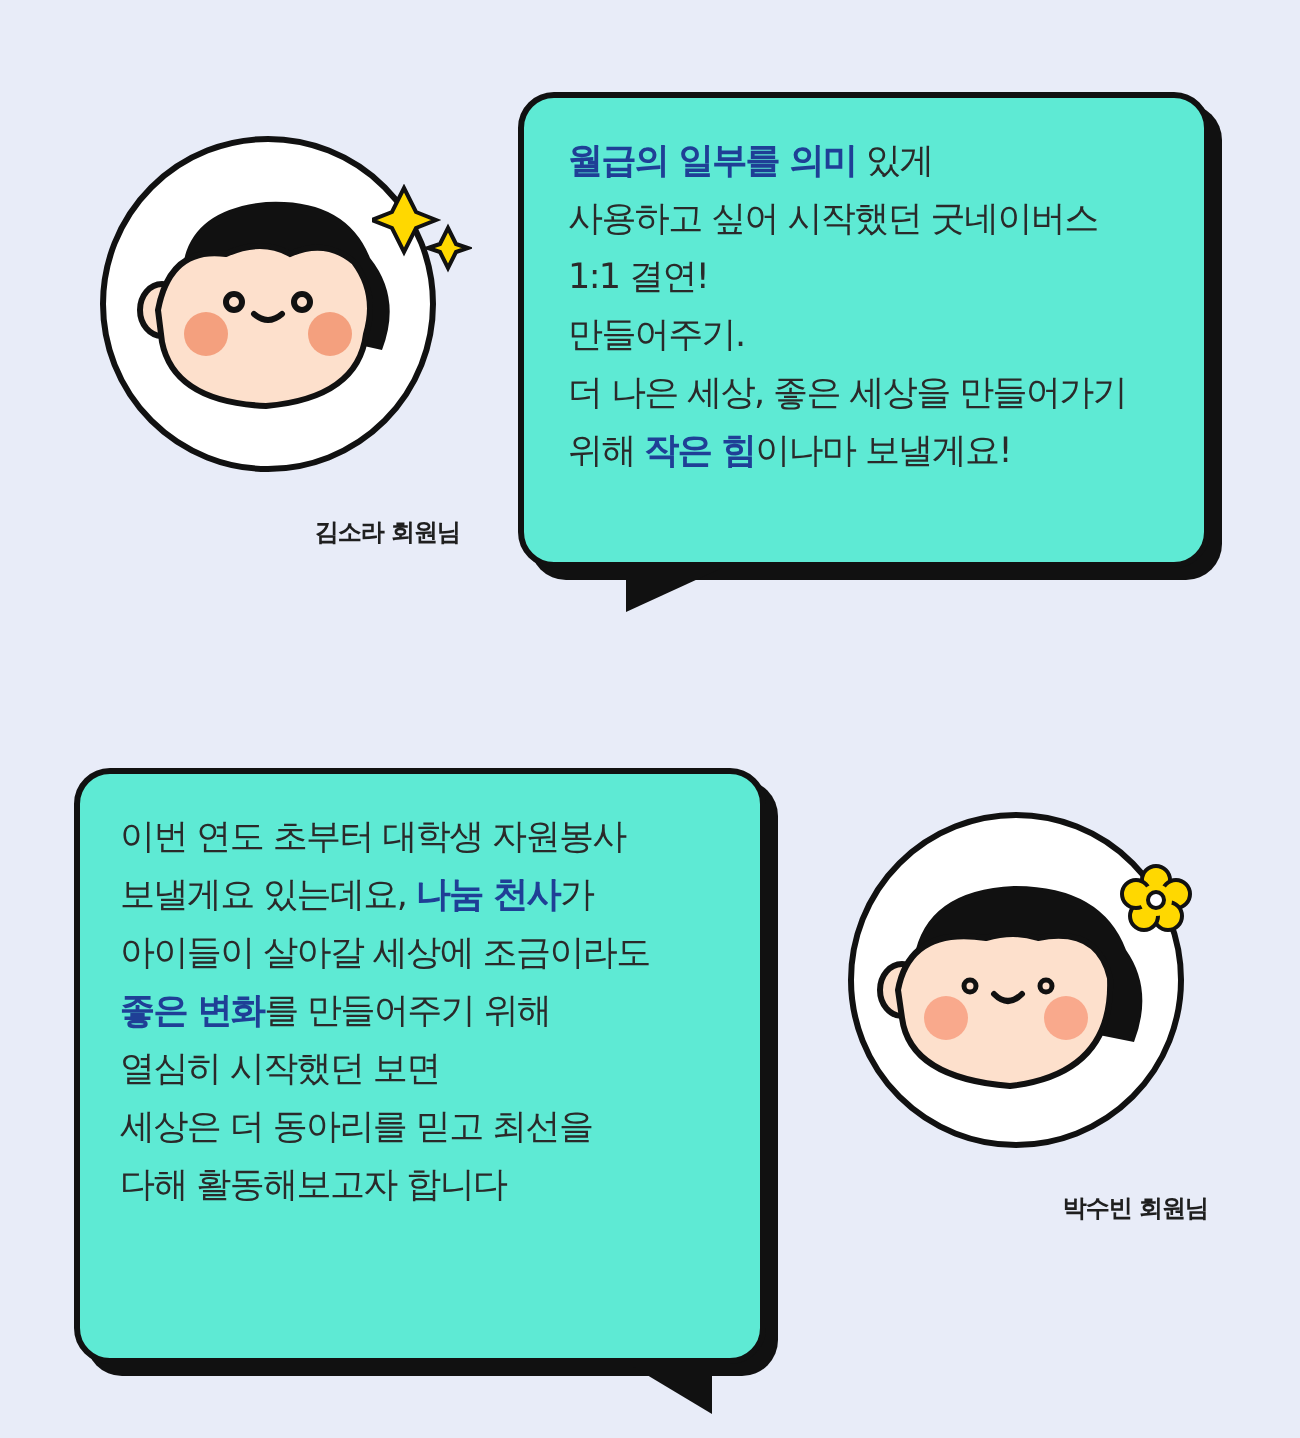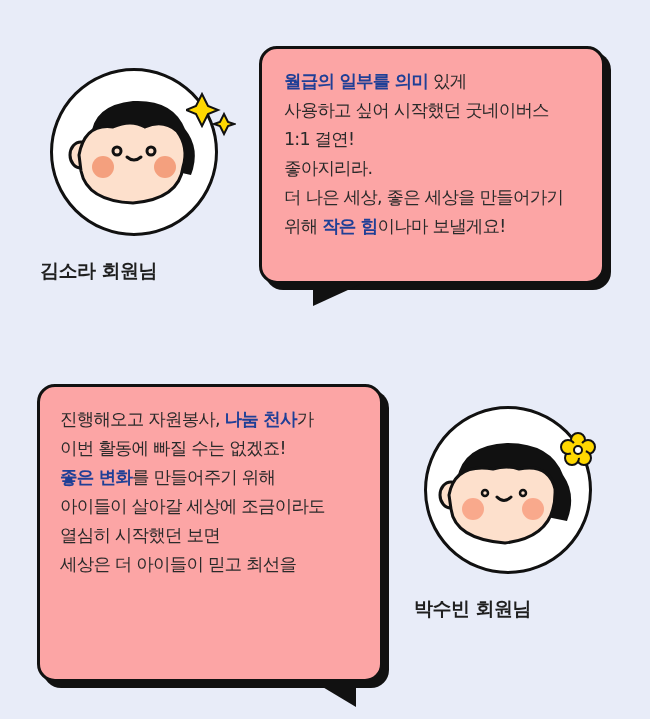--- a/index.html
+++ b/index.html
@@ -1,19 +1,19 @@
 <!DOCTYPE html>
 <html><head>
 <meta charset="utf-8">
 <style>
   html,body{margin:0;padding:0;}
   body{width:650px;height:719px;background:#e8ecf8;position:relative;overflow:hidden;font-family:"DejaVu Sans","Liberation Sans",sans-serif;color:#222;}
   .avatar{position:absolute;border-radius:50%;background:#fff;border:3px solid #111;box-sizing:border-box;}
-  .name{position:absolute;font-weight:bold;font-size:19px;color:#1f1f1f;text-align:left;letter-spacing:-0.5px;}
-  .bubble{position:absolute;background:#fca5a5;border:3px solid #111;border-radius:18px;box-sizing:border-box;box-shadow:6px 6px 0 #111;}
+  .name{position:absolute;font-weight:bold;font-size:12px;color:#1f1f1f;text-align:right;letter-spacing:-0.5px;}
+  .bubble{position:absolute;background:#5eead4;border:3px solid #111;border-radius:18px;box-sizing:border-box;box-shadow:6px 6px 0 #111;}
   .bubble .text{position:absolute;font-size:17.5px;line-height:29px;letter-spacing:-0.8px;color:#2a2a2a;white-space:nowrap;}
   .hl{color:#1f3f96;font-weight:bold;}
   svg{display:block;}
 </style>
 </head>
 <body>
 
 <div class="avatar" style="left:50px;top:68px;width:168px;height:168px;">
   <svg width="162" height="162" viewBox="0 0 162 162">
     <path d="M38 66 Q40 34 80 30 Q120 28 132 58 Q148 78 138 104 L120 100 L42 100 Z" fill="#111"></path>
@@ -30,37 +30,38 @@
   <path d="M16 2 L22 14 L32 18 L22 22 L16 34 L10 22 L0 18 L10 14 Z" fill="#ffd800" stroke="#111" stroke-width="2"></path>
   <path d="M38 22 L42 30 L48 32 L42 34 L38 42 L34 34 L28 32 L34 30 Z" fill="#ffd800" stroke="#111" stroke-width="2"></path>
 </svg>
 <div class="name" style="left:40px;top:258px;width:190px;">김소라 회원님</div>
 
 <div class="bubble" style="left:259px;top:46px;width:346px;height:238px;">
   <div class="text" id="lines1" style="left:22px;top:18px;">
       <div><span class="hl">월급의 일부를 의미</span><span> 있게</span></div>
       <div><span>사용하고 싶어 시작했던 굿네이버스</span></div>
       <div><span>1:1 결연!</span></div>
-      <div><span>좋아지리라.</span></div>
+      <div><span>만들어주기.</span></div>
       <div><span>더 나은 세상, 좋은 세상을 만들어가기</span></div>
       <div><span>위해 </span><span class="hl">작은 힘</span><span>이나마 보낼게요!</span></div>
     </div>
 </div>
 <svg style="position:absolute;left:313px;top:284px;" width="50" height="24" viewBox="0 0 50 24">
   <path d="M0 0 L48 0 L0 22 Z" fill="#111"></path>
 </svg>
 
 <div class="bubble" style="left:37px;top:384px;width:346px;height:298px;">
   <div class="text" id="lines2" style="left:20px;top:18px;">
-      <div><span>진행해오고 자원봉사, </span><span class="hl">나눔 천사</span><span>가</span></div>
-      <div><span>이번 활동에 빠질 수는 없겠죠!</span></div>
+      <div><span>이번 연도 초부터 대학생 자원봉사</span></div>
+      <div><span>보낼게요 있는데요, </span><span class="hl">나눔 천사</span><span>가</span></div>
+      <div><span>아이들이 살아갈 세상에 조금이라도</span></div>
       <div><span class="hl">좋은 변화</span><span>를 만들어주기 위해</span></div>
-      <div><span>아이들이 살아갈 세상에 조금이라도</span></div>
       <div><span>열심히 시작했던 보면</span></div>
-      <div><span>세상은 더 아이들이 믿고 최선을</span></div>
+      <div><span>세상은 더 동아리를 믿고 최선을</span></div>
+      <div><span>다해 활동해보고자 합니다</span></div>
     </div>
 </div>
 <svg style="position:absolute;left:316px;top:683px;" width="42" height="26" viewBox="0 0 42 26">
   <path d="M0 0 L40 0 L40 24 Z" fill="#111"></path>
 </svg>
 
 <div class="avatar" style="left:424px;top:406px;width:168px;height:168px;">
   <svg width="162" height="162" viewBox="0 0 162 162">
     <path d="M30 70 Q36 36 80 34 Q124 34 136 66 Q150 86 140 112 L120 108 L40 100 Z" fill="#111"></path>
     <ellipse cx="24" cy="86" rx="11" ry="13" fill="#fde0cc" stroke="#111" stroke-width="3"></ellipse>

